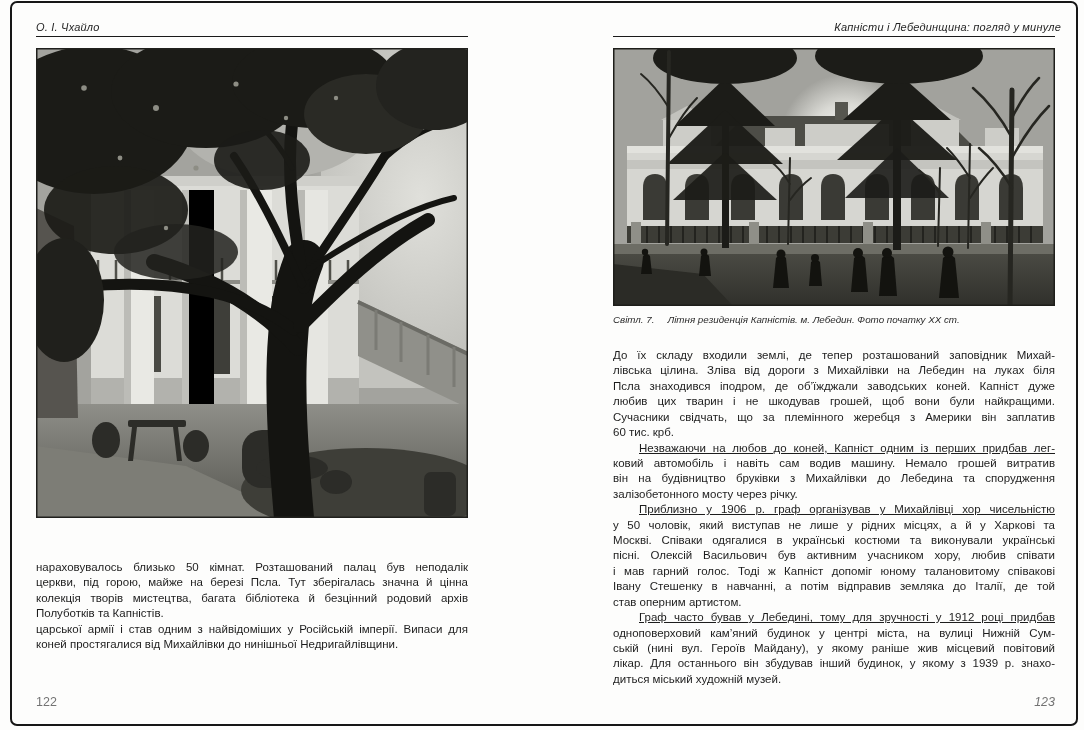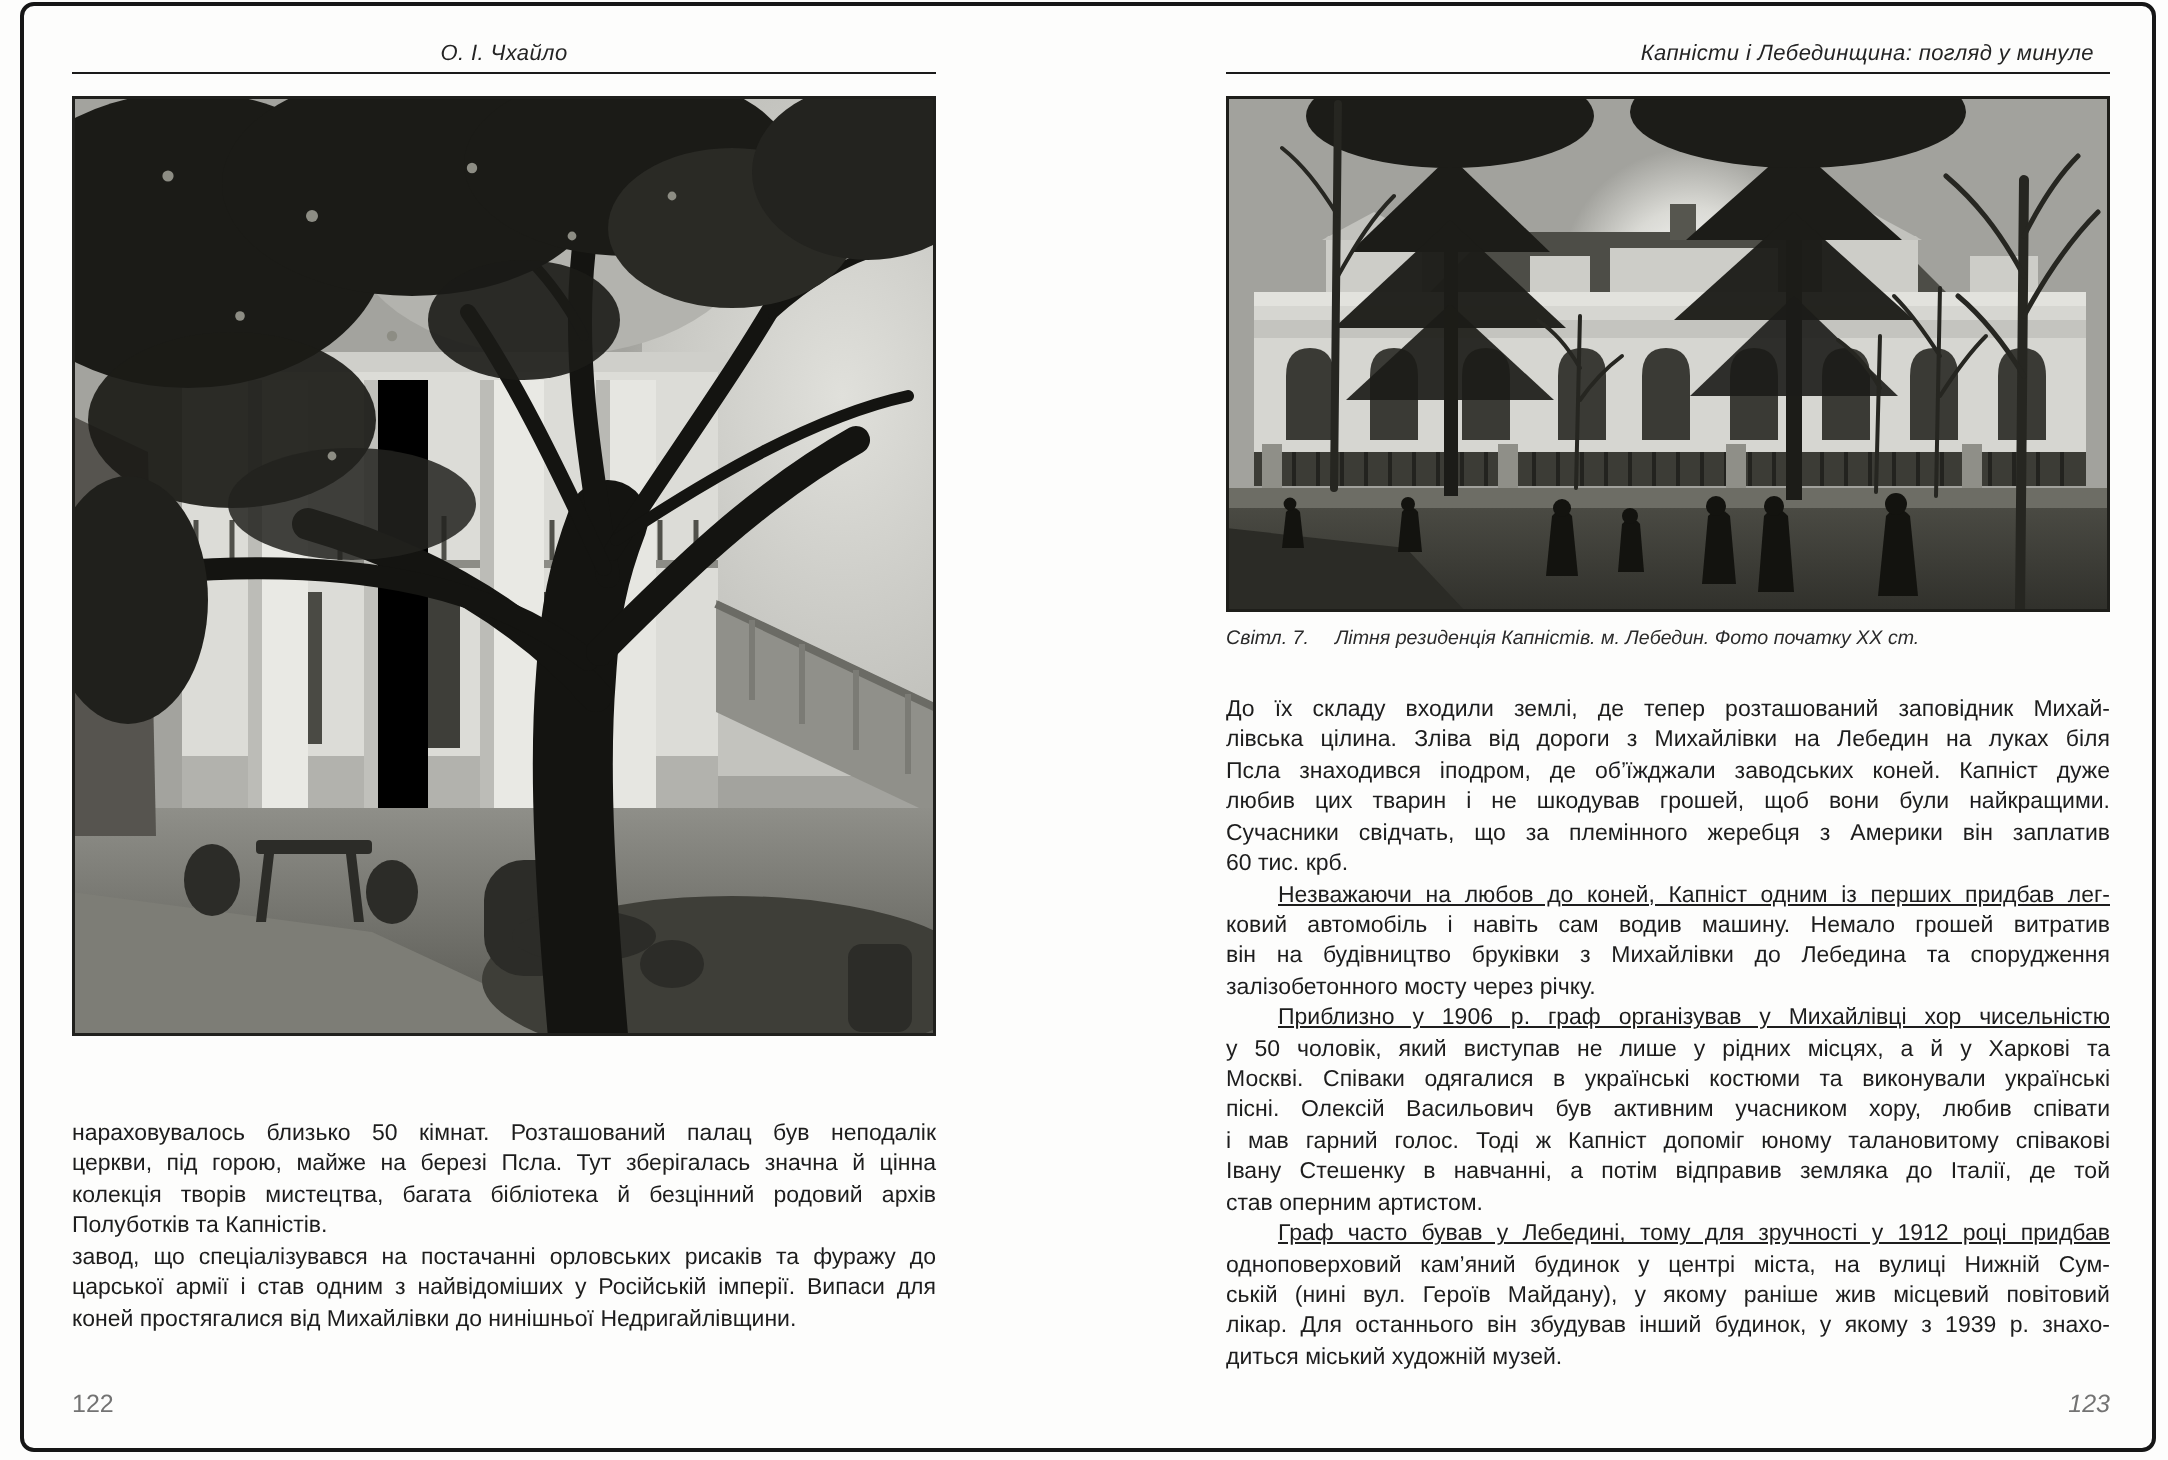--- a/index.html
+++ b/index.html
@@ -9,22 +9,22 @@
     overflow:hidden;
   }
   .frame{
     position:absolute;left:10px;top:1px;width:1064px;height:721px;
     border:2px solid #161616;border-radius:7px;pointer-events:none;
   }
   .running-head{
     position:absolute;top:21px;font-style:italic;font-size:11px;color:#242424;
     letter-spacing:.2px;white-space:nowrap;
   }
-  .head-left{left:36px;width:432px;text-align:center;}
-  .head-right{left:605px;width:442px;text-align:right;}
+  .head-left{left:36px;width:432px;text-align:left;}
+  .head-right{left:619px;width:442px;text-align:right;}
   .head-rule{position:absolute;top:36px;height:0;border-top:1.6px solid #1a1a1a;}
   .rule-left{left:36px;width:432px;}
   .rule-right{left:613px;width:442px;}
   .photo{position:absolute;overflow:hidden;background:#9a9a95;}
   .photo svg{display:block;}
   .photo-left{left:36px;top:48px;width:432px;height:470px;}
   .photo-right{left:613px;top:48px;width:442px;height:258px;}
   .caption{
     position:absolute;font-style:italic;font-size:9.8px;color:#2a2a2a;white-space:nowrap;
   }
@@ -144,21 +144,20 @@
       <rect x="0.75" y="0.75" width="430.5" height="468.5" fill="none" stroke="#20201d" stroke-width="1.5"></rect>
     </svg>
   </div>
 
 
   <div class="bodytext body-left">
       <div class="bline">нараховувалось близько 50 кімнат. Розташований палац був неподалік</div>
       <div class="bline">церкви, під горою, майже на березі Псла. Тут зберігалась значна й цінна</div>
       <div class="bline">колекція творів мистецтва, багата бібліотека й безцінний родовий архів</div>
       <div class="bline pend">Полуботків та Капністів.</div>
-      <div class="bline">завод, що спеціалізувався на постачанні орловських рисаків та фуражу до</div>
       <div class="bline">царської армії і став одним з найвідоміших у Російській імперії. Випаси для</div>
       <div class="bline pend">коней простягалися від Михайлівки до нинішньої Недригайлівщини.</div>
     </div>
 
   <div class="pagenum pagenum-left">122</div>
 
   <div class="running-head head-right">Капністи і Лебединщина: погляд у минуле</div>
   <div class="head-rule rule-right"></div>
 
   <div class="photo photo-right">

